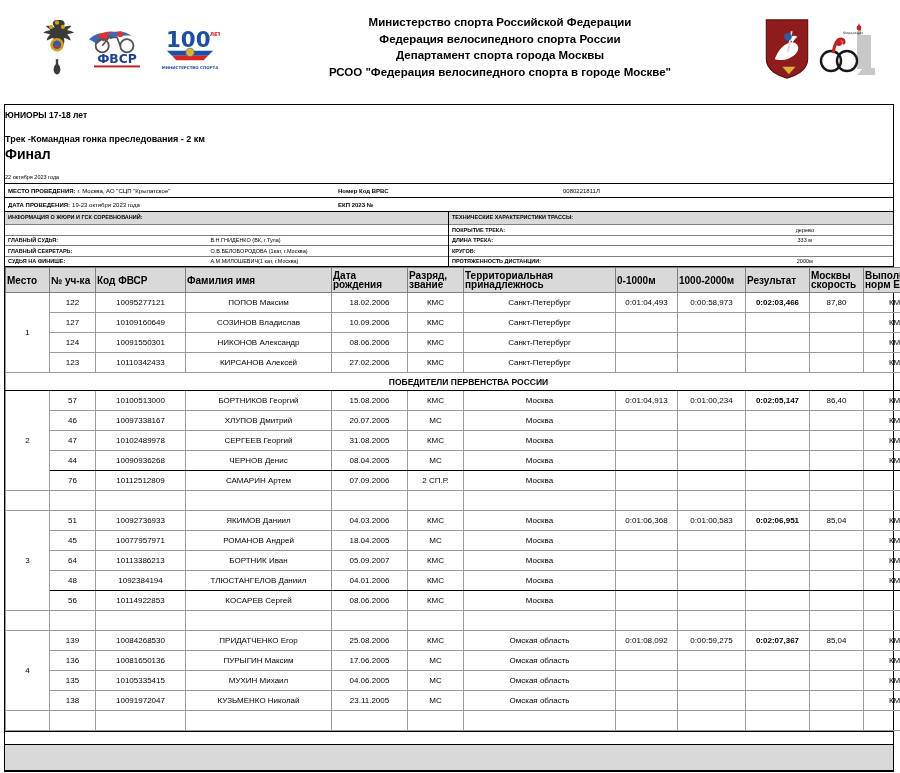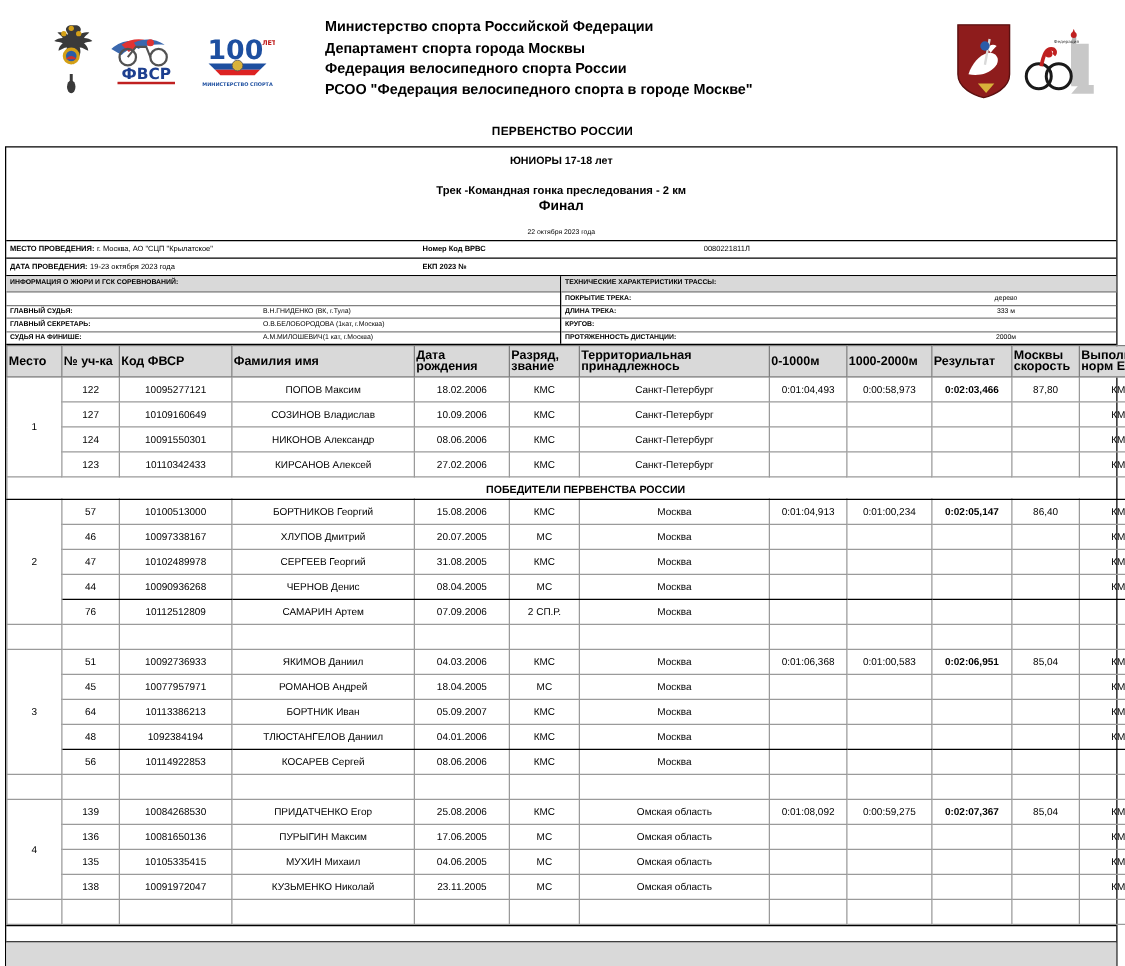--- a/index.html
+++ b/index.html
@@ -10,45 +10,45 @@
     font-family:"Liberation Sans","DejaVu Sans",sans-serif;
     color:#000;
     overflow:hidden;
   }
   .page{width:900px;height:773px;position:relative;}
 
   
   .masthead{display:flex;align-items:flex-start;height:92px;padding-top:6px;}
   .logos-left{width:260px;display:flex;align-items:center;justify-content:center;gap:10px;height:86px;}
   .logos-right{width:160px;display:flex;align-items:center;justify-content:center;gap:6px;height:86px;}
-  .org-titles{flex:1;text-align:left;padding-top:8px;}
+  .org-titles{flex:1;text-align:center;padding-top:8px;}
   .org-titles div{font-size:11.5px;font-weight:bold;line-height:16.5px;}
 
   .logo-eagle{width:34px;height:66px;}
   .logo-fvsr{width:66px;height:46px;}
   .logo-100{width:60px;height:48px;}
   .logo-moscow{width:48px;height:62px;}
   .logo-fvsm{width:60px;height:56px;}
 
   
   .event-title{text-align:center;margin-top:2px;}
   .event-title .l1{font-size:9.5px;font-weight:bold;letter-spacing:.2px;}
   .event-title .l2{font-size:9.5px;font-weight:bold;margin-top:2px;}
 
   
   .frame{
     margin:6px 4px 0 4px;
     border:1px solid #000;
     width:890px;
     box-sizing:border-box;
   }
-  .band{border-bottom:1px solid #000;text-align:center;}
+  .band{border-bottom:1px solid #000;}
   .band .cat{font-size:8.5px;font-weight:bold;padding:5px 0 2px;}
   .band .disc{font-size:9px;font-weight:bold;padding:12px 0 0;}
-  .band .stage{font-size:11px;font-weight:bold;padding:2px 0 6px;}
+  .band .stage{font-size:14px;font-weight:bold;padding:2px 0 6px;}
   .band .date{font-size:5.5px;padding:6px 0 3px;}
 
   .metarow{display:flex;border-bottom:1px solid #000;font-size:6px;align-items:center;height:13px;}
   .metarow .lbl{padding-left:3px;font-weight:bold;white-space:nowrap;}
   .metarow .val{font-weight:normal;padding-left:2px;}
   .metarow .mid{width:225px;text-align:left;font-weight:bold;margin-left:auto;}
   .metarow .code{width:330px;text-align:left;font-weight:normal;}
 
   
   .jury{display:flex;border-bottom:1px solid #000;}
@@ -131,22 +131,22 @@
         <text x="58" y="13" font-family="DejaVu Sans" font-size="6" font-weight="bold" fill="#c02020">ЛЕТ</text>
         <path d="M8 30h54l-6 6H14z" fill="#1d4fa0"></path>
         <path d="M14 36h42l-5 5H19z" fill="#d22"></path>
         <circle cx="35" cy="32" r="5" fill="#d8b23a" stroke="#555" stroke-width=".8"></circle>
         <text x="35" y="51" font-family="DejaVu Sans" font-size="4.6" font-weight="bold" fill="#1d4fa0" text-anchor="middle">МИНИСТЕРСТВО СПОРТА</text>
       </svg>
     </div>
 
     <div class="org-titles">
       <div>Министерство спорта Российской Федерации</div>
+      <div>Федерация велосипедного спорта России</div>
       <div>Департамент спорта города Москвы</div>
-      <div>Федерация велосипедного спорта России</div>
       <div>РСОО "Федерация велосипедного спорта в городе Москве"</div>
     </div>
 
     <div class="logos-right">
       <svg class="logo-moscow" viewBox="0 0 50 66">
         <path d="M3 2h44v42c0 12-14 18-22 20C17 62 3 56 3 44z" fill="#8e1c1c" stroke="#5a1010" stroke-width="1.2"></path>
         <g fill="#fff">
           <path d="M12 44c3-9 9-16 16-18 5-1 9 2 9 6 0 5-5 9-10 11-5 2-11 2-15 1z"></path>
           <path d="M28 22c2-3 5-4 8-2-2 2-4 4-5 6z"></path>
         </g>
@@ -165,21 +165,20 @@
           <circle cx="30" cy="40" r="10"></circle>
         </g>
         <path d="M16 32c2-10 4-14 8-14 3 0 4 3 2 5" fill="none" stroke="#c02020" stroke-width="3"></path>
         <circle cx="22" cy="22" r="3" fill="#c02020"></circle>
         <text x="26" y="13" font-family="DejaVu Sans" font-size="3.4" fill="#333">Федерация</text>
       </svg>
     </div>
   </div>
 
   <div class="event-title">
-    <div class="l1">ПЕРВЕНСТВО РОССИИ</div>
   </div>
 
   <div class="frame">
 
     <div class="band">
       <div class="cat">ЮНИОРЫ 17-18 лет</div>
       <div class="disc">Трек -Командная гонка преследования - 2 км</div>
       <div class="stage">Финал</div>
       <div class="date">22 октября 2023 года</div>
     </div>

